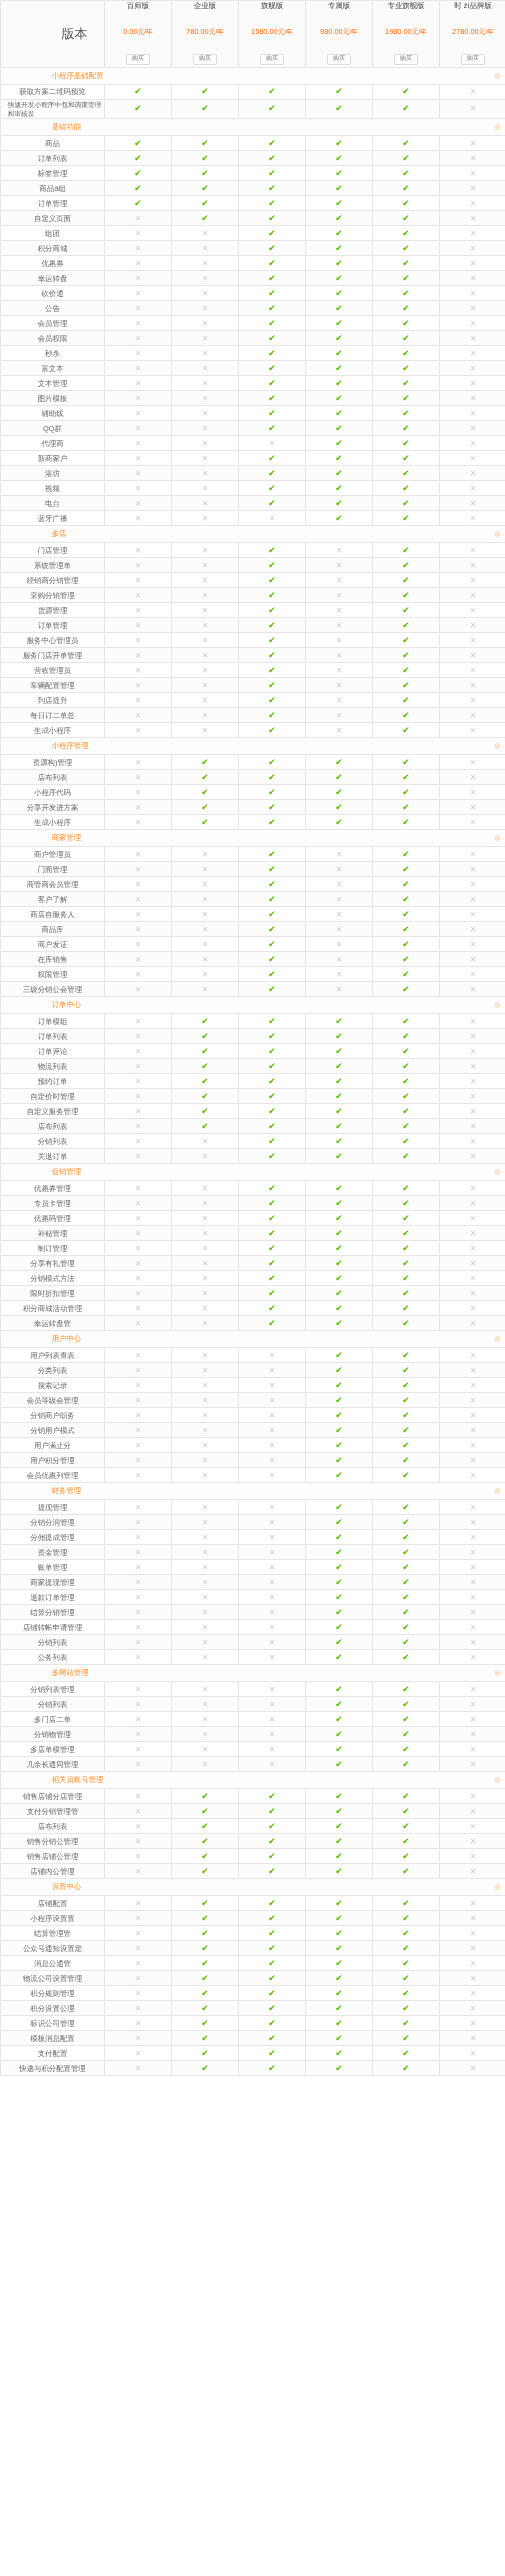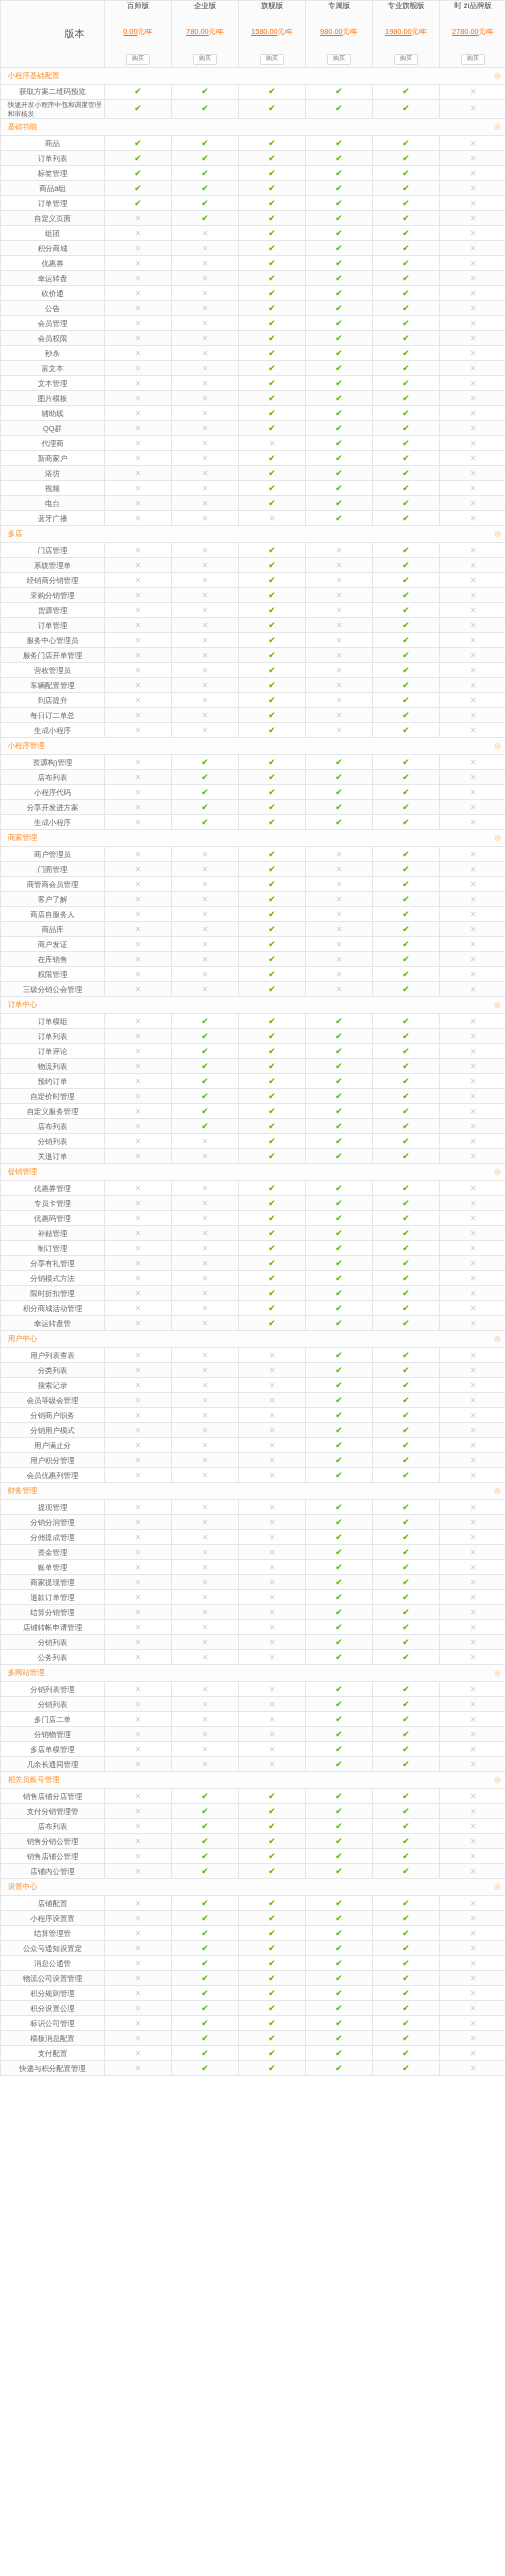--- a/index.html
+++ b/index.html
@@ -35,21 +35,21 @@
   
   thead th {
     background: #fbfbfb;
     height: 27px;
     font-weight: normal;
     color: #666;
     font-size: 7.4px;
     border-bottom: 0.7px solid #e6e6e6;
   }
   .hdr-feature-label {
-    font-size: 10px;
+    font-size: 13px;
     color: #555;
     padding-left: 44px;
   }
   .plan-head {
     display: flex;
     flex-direction: column;
     align-items: center;
     justify-content: center;
     gap: 17px;
     padding: 1.3px 0 2px 0;
@@ -57,40 +57,41 @@
   .plan-name {
     font-size: 7.4px;
     color: #444;
     line-height: 8.8px;
   }
   .plan-price {
     font-size: 6.7px;
     color: #ff6a00;
     line-height: 8px;
   }
-  .plan-price .amt { font-size: 7.4px; text-decoration: underline; }
+  .plan-price .amt { font-size: 7.4px; }
   .plan-buy {
     display: inline-block;
     border: 0.7px solid #dcdcdc;
     border-radius: 1.3px;
     background: #fff;
     color: #777;
     font-size: 6px;
     line-height: 7.4px;
     padding: 0.7px 4.7px;
     margin-top: 0.7px;
   }
 
   
   tr.section td {
     background: #fdfdfd;
     text-align: left;
     height: 16px;
     border-left: 0.7px solid #e6e6e6;
     border-right: 0.7px solid #e6e6e6;
+    padding-left: 44px;
   }
   .section-title {
     display: inline-block;
     color: #ff8a1f;
     font-size: 7.4px;
     padding-left: 6.7px;
     line-height: 16px;
   }
   .section-mark {
     float: right;

